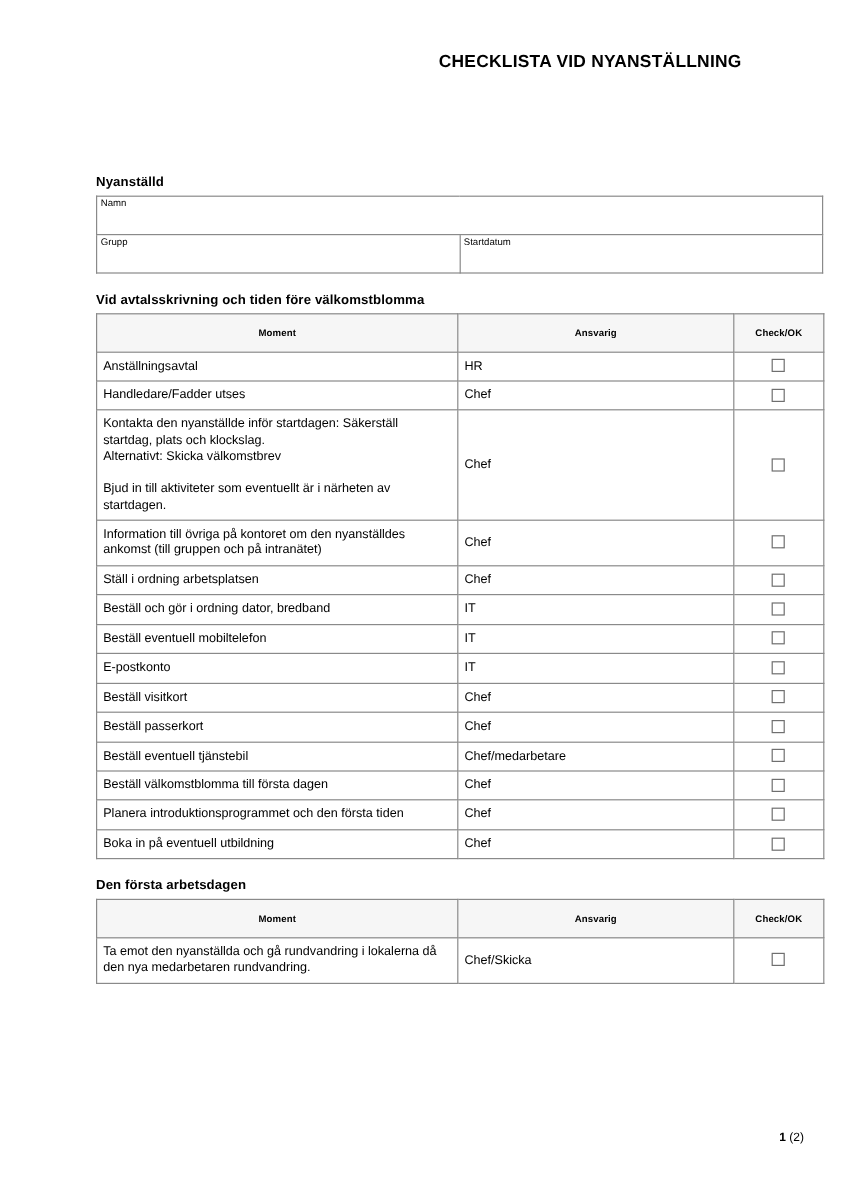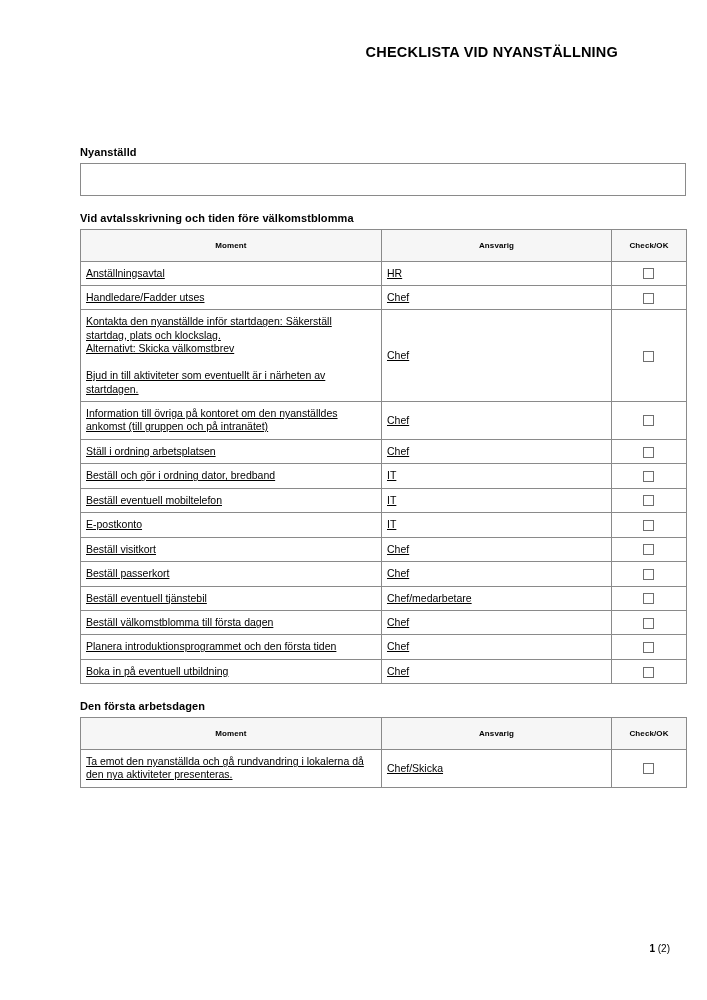--- a/index.html
+++ b/index.html
@@ -103,21 +103,20 @@
     padding: 8px 2px 8px 2px;
     letter-spacing: 0.1px;
     height: 15px;
     vertical-align: middle;
   }
   table.checklist td {
     font-size: 10.5px;
     line-height: 1.28;
     vertical-align: middle;
     padding: 5px 6px 5px 5px;
-    text-decoration: underline;
   }
   td.col-moment {
     vertical-align: middle;
   }
   td.col-ansvarig {
     vertical-align: middle;
     padding-left: 6px;
   }
   td.col-check {
     text-align: center;
@@ -162,20 +161,31 @@
   <div class="doc-title">CHECKLISTA VID NYANSTÄLLNING</div>
 
   <div class="content">
 
     <div class="section-heading">Nyanställd</div>
 
     <table class="grid">
       <tbody>
         <tr>
           <td class="info-cell" colspan="2">
+            <div class="info-label">Namn</div>
+            <div class="info-value"></div>
+          </td>
+        </tr>
+        <tr>
+          <td class="info-cell" style="width:454px;">
+            <div class="info-label">Grupp</div>
+            <div class="info-value"></div>
+          </td>
+          <td class="info-cell">
+            <div class="info-label">Startdatum</div>
             <div class="info-value"></div>
           </td>
         </tr>
       </tbody>
     </table>
 
     <div class="section-heading spaced">Vid avtalsskrivning och tiden före välkomstblomma</div>
 
     <table class="checklist">
       <colgroup>
@@ -277,21 +287,21 @@
       </colgroup>
       <thead>
         <tr>
           <th>Moment</th>
           <th>Ansvarig</th>
           <th>Check/OK</th>
         </tr>
       </thead>
       <tbody>
           <tr>
-            <td class="col-moment"><span class="moment-text">Ta emot den nyanställda och gå rundvandring i lokalerna då den nya aktiviteter presenteras.</span></td>
+            <td class="col-moment"><span class="moment-text">Ta emot den nyanställda och gå rundvandring i lokalerna då den nya medarbetaren rundvandring.</span></td>
             <td class="col-ansvarig">Chef/Skicka</td>
             <td class="col-check"><span class="checkbox"></span></td>
           </tr>
         </tbody>
     </table>
 
   </div>
 
   <div class="footer">
     <span class="pg-current">1</span><span>&nbsp;</span><span class="pg-total">(2)</span>

